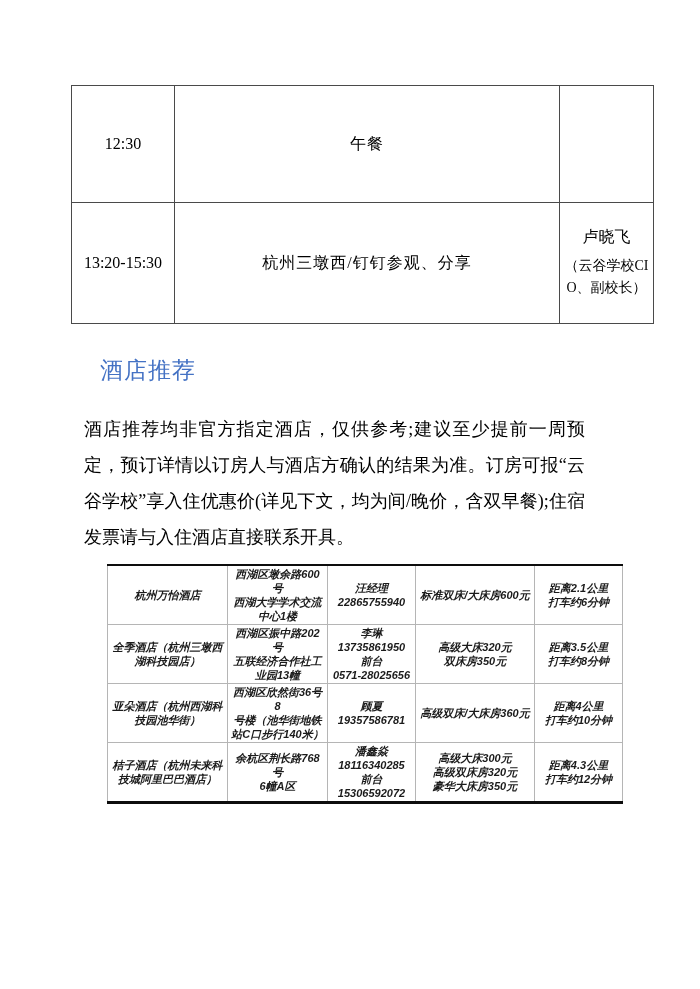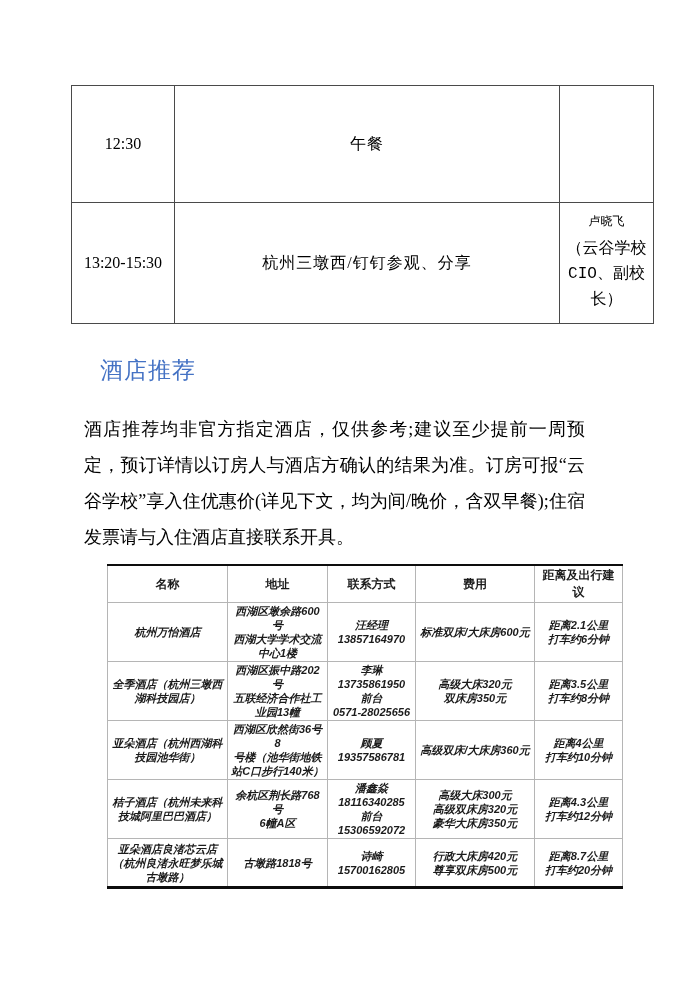--- a/index.html
+++ b/index.html
@@ -17,22 +17,22 @@
   #schedule-table td{
     border:1px solid #4a4a4a;text-align:center;vertical-align:middle;
     font-size:16px;padding:2px;word-break:break-all;
   }
   #schedule-table tr.row-1 td{height:112px;}
   #schedule-table tr.row-2 td{height:116px;}
   .col-time{width:98px;}
   .col-activity{width:380px;}
   .col-speaker{width:89px;}
   .activity-cell{letter-spacing:1px;font-family:Liberation Serif, serif;}
-  .speaker-name{display:block;font-size:12px;margin-bottom:7px;}
-  .speaker-note{display:block;font-size:16px;line-height:1.6;padding:0 2px;font-family:Liberation Mono, monospace;}
+  .speaker-name{display:block;font-size:16px;margin-bottom:7px;}
+  .speaker-note{display:block;font-size:14px;line-height:1.6;padding:0 2px;}
 
   
   #section-title{
     position:absolute;left:100px;top:355px;
     font-size:23px;color:#4472c4;letter-spacing:1px;font-weight:500;
   }
   #section-intro{
     position:absolute;left:84px;top:411px;width:501px;
     font-size:18px;line-height:36px;text-align:justify;
     text-justify:inter-ideograph;color:#000;
@@ -83,35 +83,28 @@
   </tr>
 </tbody>
   </table>
 
 <div id="section-title">酒店推荐</div>
 
 <div id="section-intro">酒店推荐均非官方指定酒店，仅供参考;建议至少提前一周预定，预订详情以订房人与酒店方确认的结果为准。订房可报“云谷学校”享入住优惠价(详见下文，均为间/晚价，含双早餐);住宿发票请与入住酒店直接联系开具。</div>
 
 <table id="hotel-table">
   <tbody>
-      <tr>
-    <th class="hc-name">名称</th>
-    <th class="hc-addr">地址</th>
-    <th class="hc-contact">联系方式</th>
-    <th class="hc-price">费用</th>
-    <th class="hc-dist">距离及出行建议</th>
-  </tr>
 
   <tr class="hr-1">
     <td class="hc-name">杭州万怡酒店</td>
     <td class="hc-addr">西湖区墩余路600号
 西湖大学学术交流
 中心1楼</td>
     <td class="hc-contact">汪经理
-13857164970</td>
+22865755940</td>
     <td class="hc-price">标准双床/大床房600元</td>
     <td class="hc-dist">距离2.1公里
 打车约6分钟</td>
   </tr>
 
   <tr class="hr-2">
     <td class="hc-name">全季酒店（杭州三墩西
 湖科技园店）</td>
     <td class="hc-addr">西湖区振中路202号
 五联经济合作社工
@@ -148,26 +141,14 @@
 18116340285
 前台
 15306592072</td>
     <td class="hc-price">高级大床300元
 高级双床房320元
 豪华大床房350元</td>
     <td class="hc-dist">距离4.3公里
 打车约12分钟</td>
   </tr>
 
-  <tr class="hr-5">
-    <td class="hc-name">亚朵酒店良渚芯云店
-（杭州良渚永旺梦乐城
-古墩路）</td>
-    <td class="hc-addr">古墩路1818号</td>
-    <td class="hc-contact">诗崎
-15700162805</td>
-    <td class="hc-price">行政大床房420元
-尊享双床房500元</td>
-    <td class="hc-dist">距离8.7公里
-打车约20分钟</td>
-  </tr>
 </tbody>
   </table>
 
 </body></html>

